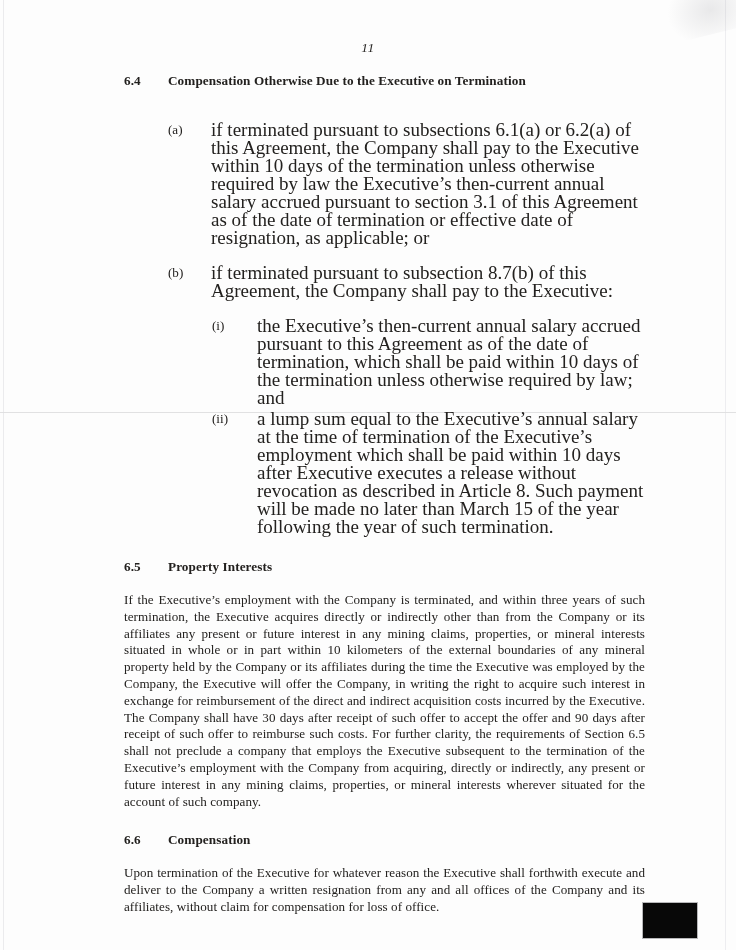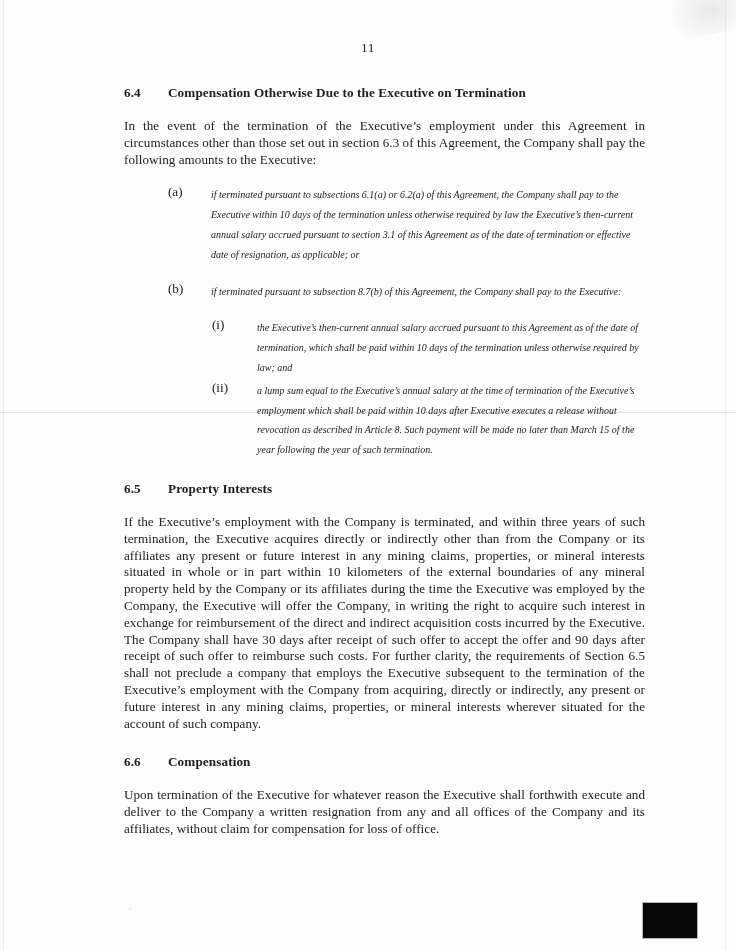--- a/index.html
+++ b/index.html
@@ -69,26 +69,27 @@
 
   
   .folio {
     position: absolute;
     left: 0; top: 40px;
     width: 736px;
     text-align: center;
     font-size: 13.5px;
     letter-spacing: .4px;
     color: #2a2826;
+    font-style: italic;
   }
 
   .body {
     position: absolute;
     left: 124px;
-    top: 84px;
+    top: 72px;
     width: 521px;
   }
 
   h2.section-heading {
     margin: 0;
     font-size: 13.2px;
     font-weight: bold;
     line-height: 17px;
     letter-spacing: .1px;
     display: flex;
@@ -146,25 +147,24 @@
   ol.list-roman > li + li { margin-top: 3px; }
   ol.list-roman > li > .marker {
     position: absolute;
     left: 1px;
     top: 0;
     font-size: 13.1px;
     line-height: 16.8px;
   }
 
   .li-text {
-    font-size: 10px;
+    font-size: 19px;
     line-height: 16.8px;
     text-align: justify;
     text-justify: inter-word;
-    font-style: italic;
   }
 </style>
 </head>
 <body>
 
 <div class="page">
 
   <div class="edge-left"></div>
   <div class="edge-right"></div>
   <div class="corner-smudge"></div>
@@ -175,21 +175,20 @@
 
   <div class="body">
 
     <h2 class="section-heading">
       <span class="sec-num">6.4</span>
       <span class="sec-title">Compensation Otherwise Due to the Executive on Termination</span>
     </h2>
 
     <div class="gap-after-heading"></div>
 
-    <p class="para">In the event of the termination of the Executive’s employment under this Agreement in circumstances other than those set out in section 6.3 of this Agreement, the Company shall pay the following amounts to the Executive:</p>
 
     <div class="gap-list"></div>
 
     <ol class="list-alpha">
       <li>
         <span class="marker">(a)</span>
         <span class="li-text">if terminated pursuant to subsections 6.1(a) or 6.2(a) of this Agreement, the Company shall pay to the Executive within 10 days of the termination unless otherwise required by law the Executive’s then-current annual salary accrued pursuant to section 3.1 of this Agreement as of the date of termination or effective date of resignation, as applicable; or</span>
       </li>
       <li>
         <span class="marker">(b)</span>

